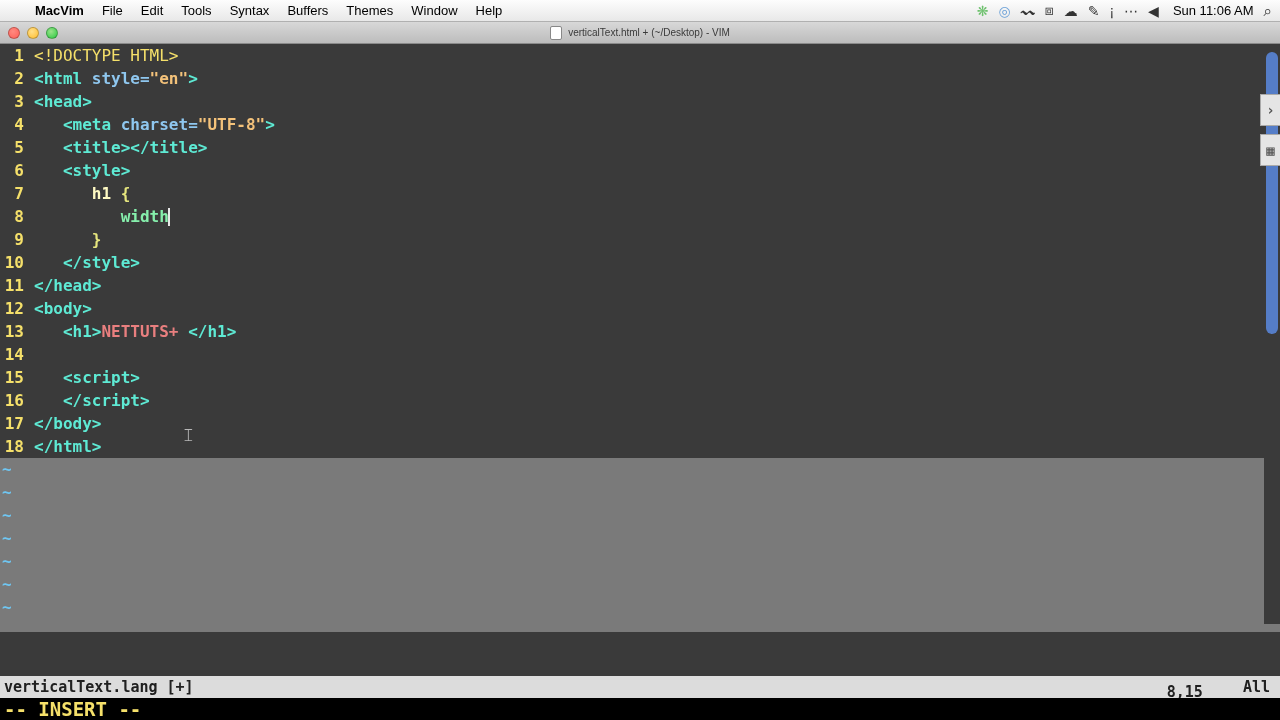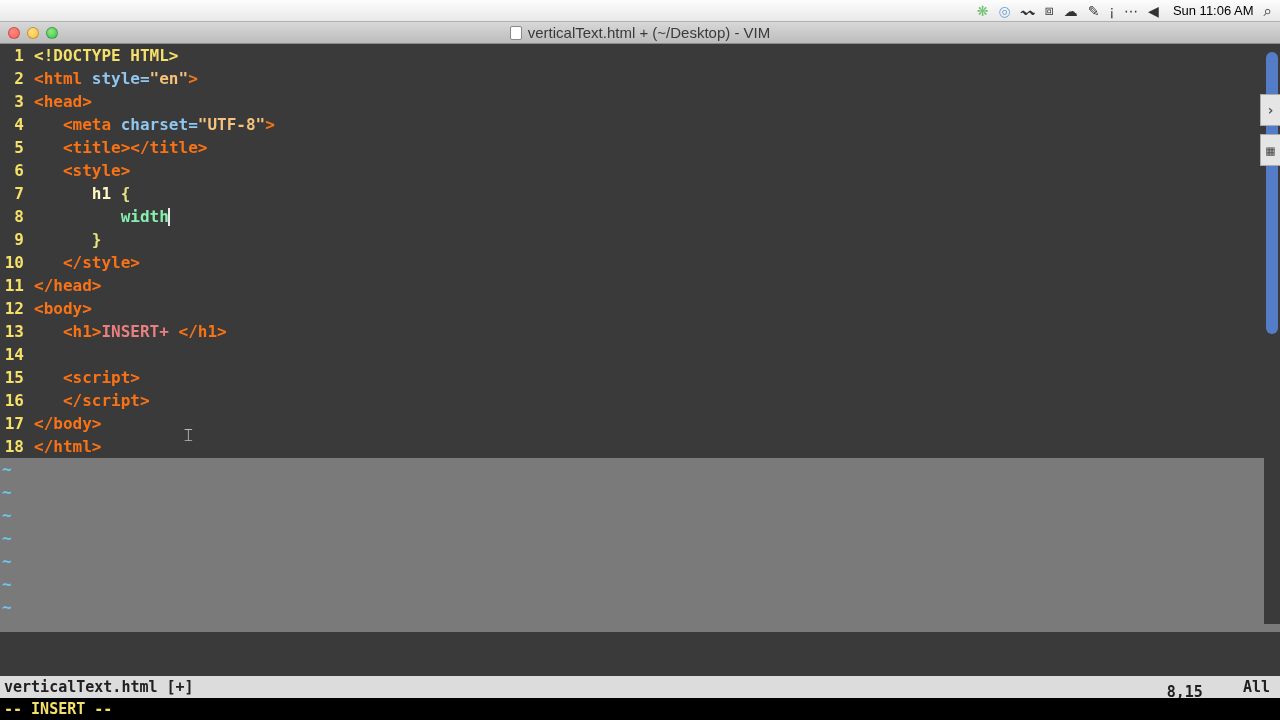--- a/index.html
+++ b/index.html
@@ -39,21 +39,21 @@
     flex-direction: column;
     background: #3a3a3a;
   }
   .titlebar {
     height: 22px;
     background: linear-gradient(#d8d8d8, #bcbcbc);
     border-bottom: 1px solid #8a8a8a;
     display: flex;
     align-items: center;
     position: relative;
-    font-size: 15px;
+    font-size: 10px;
     color: #3a3a3a;
   }
   .traffic { display: flex; gap: 7px; padding-left: 8px; }
   .tl { width: 12px; height: 12px; border-radius: 50%; border: 0.5px solid rgba(0,0,0,0.25); }
   .tl.red { background: radial-gradient(circle at 40% 35%, #ff8a80, #ff5f57); }
   .tl.yel { background: radial-gradient(circle at 40% 35%, #ffe08a, #ffbd2e); }
   .tl.grn { background: radial-gradient(circle at 40% 35%, #9be38a, #28c940); }
   .wtitle {
     position: absolute; left: 0; right: 0;
     text-align: center;
@@ -101,24 +101,24 @@
   .tilde-fill {
     position: absolute;
     left: 0; right: 0;
     background: #7a7a7a;
     color: #6fc6f2;
     font-weight: bold;
     padding-left: 2px;
   }
 
   
-  .c-tag    { color: #f97316; }   
+  .c-tag    { color: #5eead4; }   
   .c-attr   { color: #8fc7ef; }
   .c-str    { color: #f4c27a; }   
-  .c-doctype{ color: #f5e06a; font-weight: bold; }
+  .c-doctype{ color: #f5e06a; font-weight: normal; }
   .c-sel    { color: #fef9c3; }   
   .c-prop   { color: #86efac; }
   .c-text   { color: #e97f7f; }   
   .c-brace  { color: #e6e67e; }
 
   .cursor-block {
     display: inline-block;
     width: 2px; height: 18px;
     background: #e8e8e8;
     vertical-align: text-bottom;
@@ -177,31 +177,43 @@
     font-family: "Menlo","Monaco",monospace;
     font-size: 15px;
     font-weight: bold;
   }
   .status .pos { margin-left: auto; padding-right: 40px; margin-top: 10px; }
   .modebar {
     height: 22px;
     background: #000;
     color: #f5e06a;
     font-family: "Menlo","Monaco",monospace;
-    font-size: 15px;
+    font-size: 19px;
     font-weight: bold;
     display: flex;
     align-items: center;
     padding-left: 4px;
   }
 </style>
 </head>
 <body>
 
 <div class="menubar">
+  <div class="left">
+    <span class="apple-logo"></span>
+    <span class="appname">MacVim</span>
+    <span>File</span>
+    <span>Edit</span>
+    <span>Tools</span>
+    <span>Syntax</span>
+    <span>Buffers</span>
+    <span>Themes</span>
+    <span>Window</span>
+    <span>Help</span>
+  </div>
   <div class="right">
     <span class="mb-icon" style="color:#6cc06c">❋</span>
     <span class="mb-icon" style="color:#6aa0d8">◎</span>
     <span class="mb-icon">〰</span>
     <span class="mb-icon">⧈</span>
     <span class="mb-icon">☁︎</span>
     <span class="mb-icon">✎</span>
     <span class="mb-icon">¡</span>
     <span class="mb-icon">⋯</span>
     <span class="mb-icon">◀</span>
@@ -249,21 +261,21 @@
 <span class="c-tag">&lt;head&gt;</span>
    <span class="c-tag">&lt;meta </span><span class="c-attr">charset=</span><span class="c-str">"UTF-8"</span><span class="c-tag">&gt;</span>
    <span class="c-tag">&lt;title&gt;</span><span class="c-tag">&lt;/title&gt;</span>
    <span class="c-tag">&lt;style&gt;</span>
       <span class="c-sel">h1 </span><span class="c-brace">{</span>
          <span class="c-prop">width</span><span class="cursor-block"></span>
       <span class="c-brace">}</span>
    <span class="c-tag">&lt;/style&gt;</span>
 <span class="c-tag">&lt;/head&gt;</span>
 <span class="c-tag">&lt;body&gt;</span>
-   <span class="c-tag">&lt;h1&gt;</span><span class="c-text">INSERT+ </span><span class="c-tag">&lt;/h1&gt;</span>
+   <span class="c-tag">&lt;h1&gt;</span><span class="c-text">NETTUTS+ </span><span class="c-tag">&lt;/h1&gt;</span>
 
    <span class="c-tag">&lt;script&gt;</span>
    <span class="c-tag">&lt;/script&gt;</span>
 <span class="c-tag">&lt;/body&gt;</span>
 <span class="c-tag">&lt;/html&gt;</span></div>
 
       <div class="tilde-fill" id="tildes" style="top: 414px; bottom: 44px; white-space: pre; line-height: 23px;">~
 ~
 ~
 ~
@@ -275,21 +287,21 @@
       <div class="text-caret">𝙸</div>
 
       <div class="scroll-track">
         <div class="scroll-thumb"></div>
       </div>
       <div class="side-marker m1">›</div>
       <div class="side-marker m2">▦</div>
     </div>
 
     <div class="status">
-      <span>verticalText.html [+]</span>
+      <span>verticalText.lang [+]</span>
       <span class="pos">8,15</span>
       <span>All</span>
     </div>
     <div class="modebar">
       <span>-- INSERT --</span>
     </div>
   </div>
 </div>
 
 </body></html>

